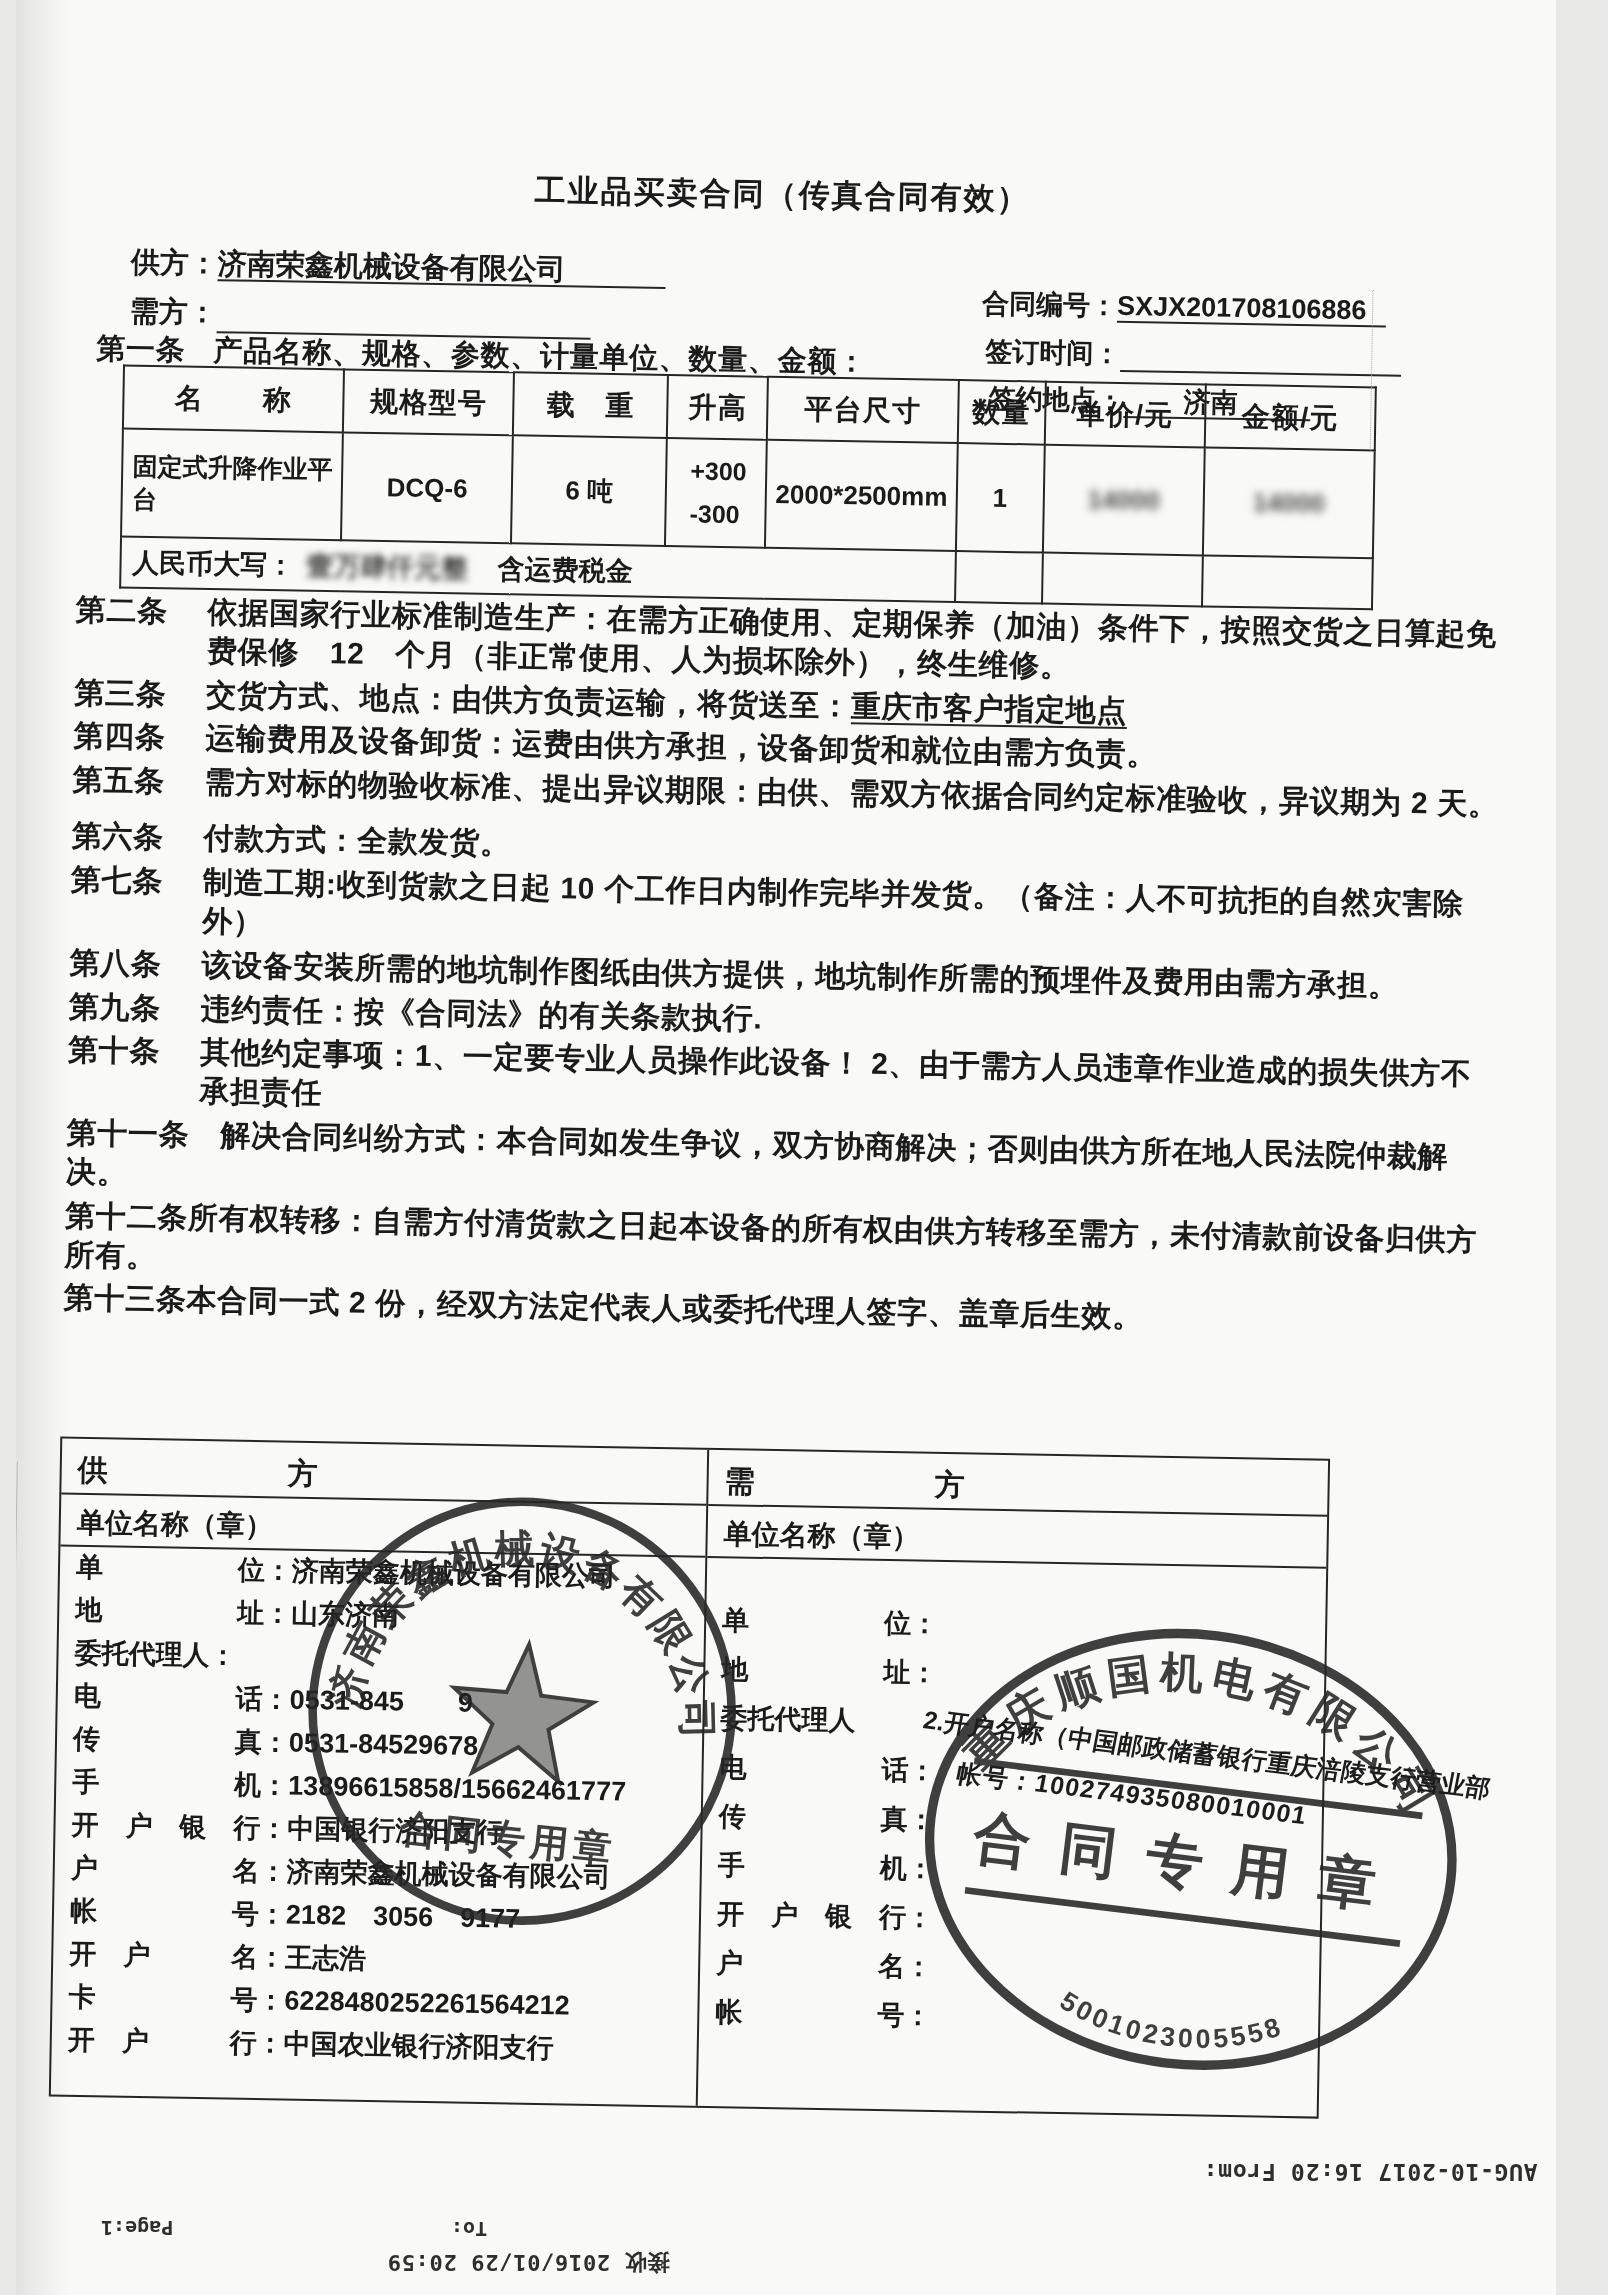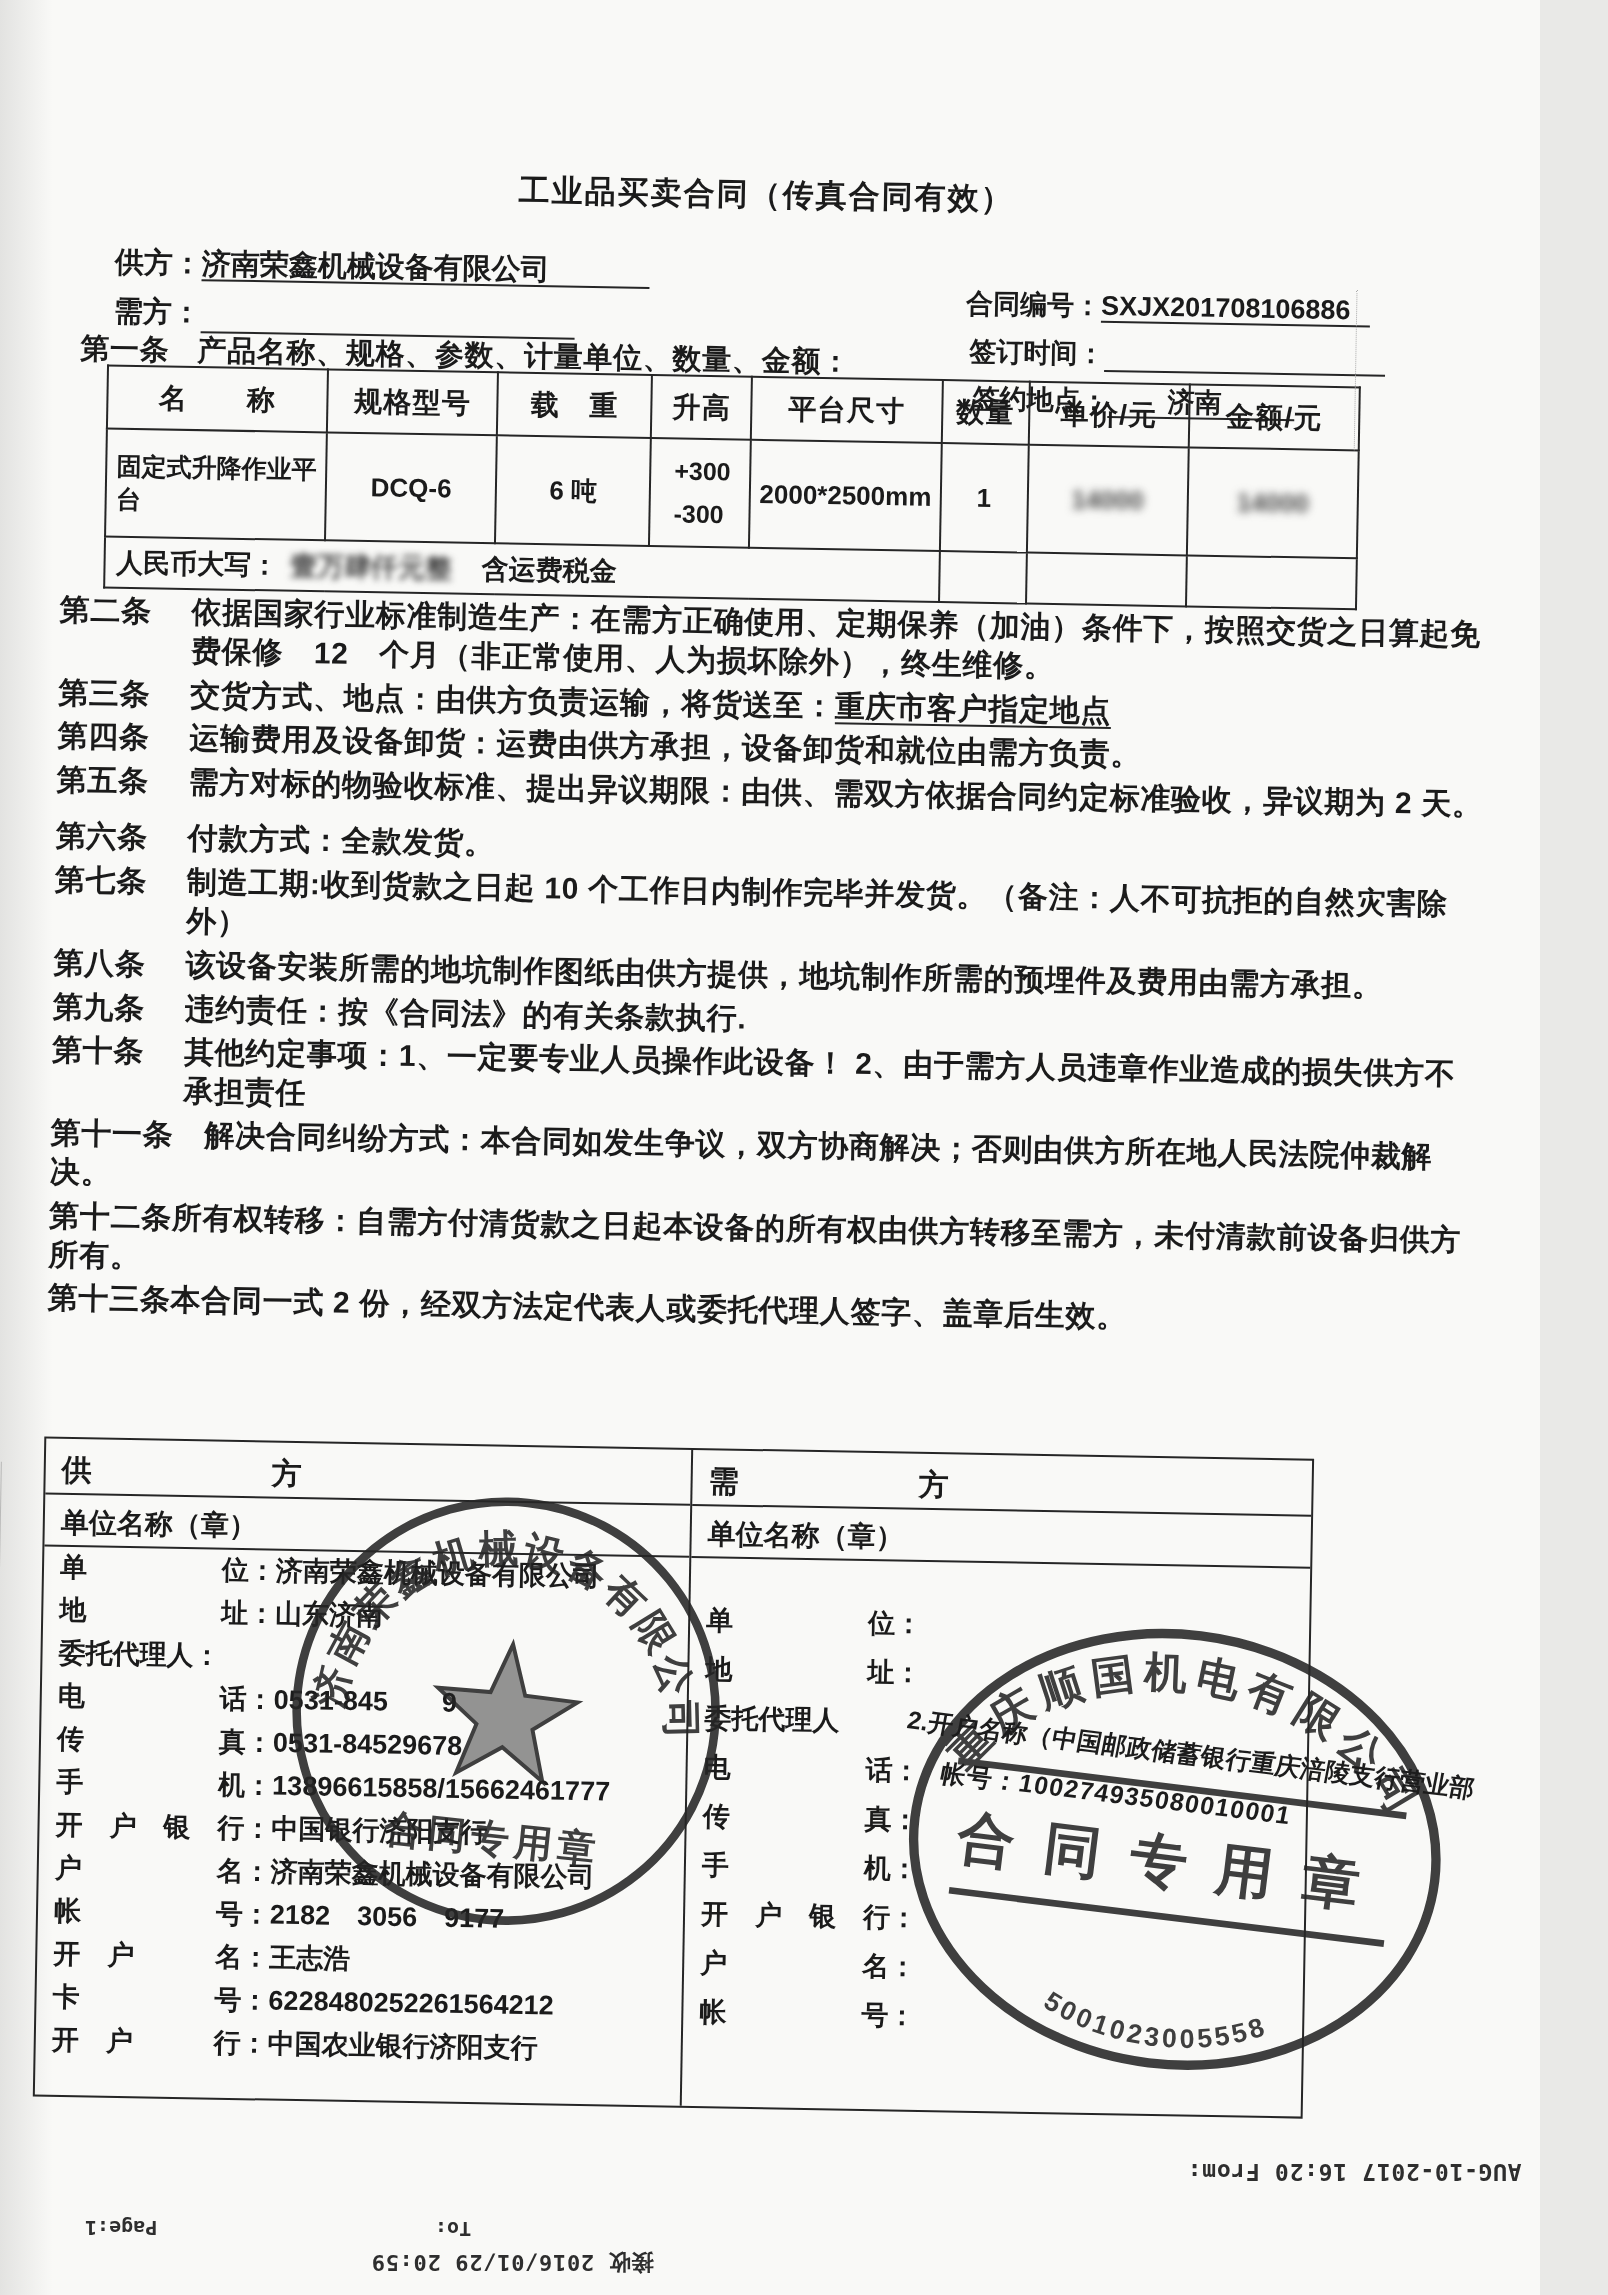--- a/index.html
+++ b/index.html
@@ -1,17 +1,17 @@
 <!DOCTYPE html>
 <html style="font-size:10.7px"><head>
 <meta charset="utf-8">
 <style>
   html,body{margin:0;padding:0;}
   body{background:#e9e9e7;font-family:"Liberation Sans","DejaVu Sans",sans-serif;}
-  .canvas{position:relative;width:1540px;height:2295px;background:#f9f9f7;overflow:hidden;color:#1b1b1b;}
+  .canvas{position:relative;width:1540px;height:2295px;background:#f9f9f7;overflow:hidden;color:#1b1b1b;margin-left:16px;}
   .edge-shade{position:absolute;left:0;top:0;width:53px;height:100%;
     background:linear-gradient(90deg,rgba(90,90,90,.14),rgba(0,0,0,0));}
   .rot{position:absolute;left:0;top:0;width:100%;height:100%;transform:rotate(1deg);transform-origin:80px 80px;}
   .abs{position:absolute;}
   .u{border-bottom:2px solid #262626;}
   .blank-u{display:inline-block;border-bottom:2px solid #262626;height:31px;vertical-align:bottom;}
 
   
   .title{left:414px;top:162px;width:708px;text-align:center;font-size:31px;font-weight:700;letter-spacing:2px;}
   .partyline{font-size:29px;font-weight:600;}

